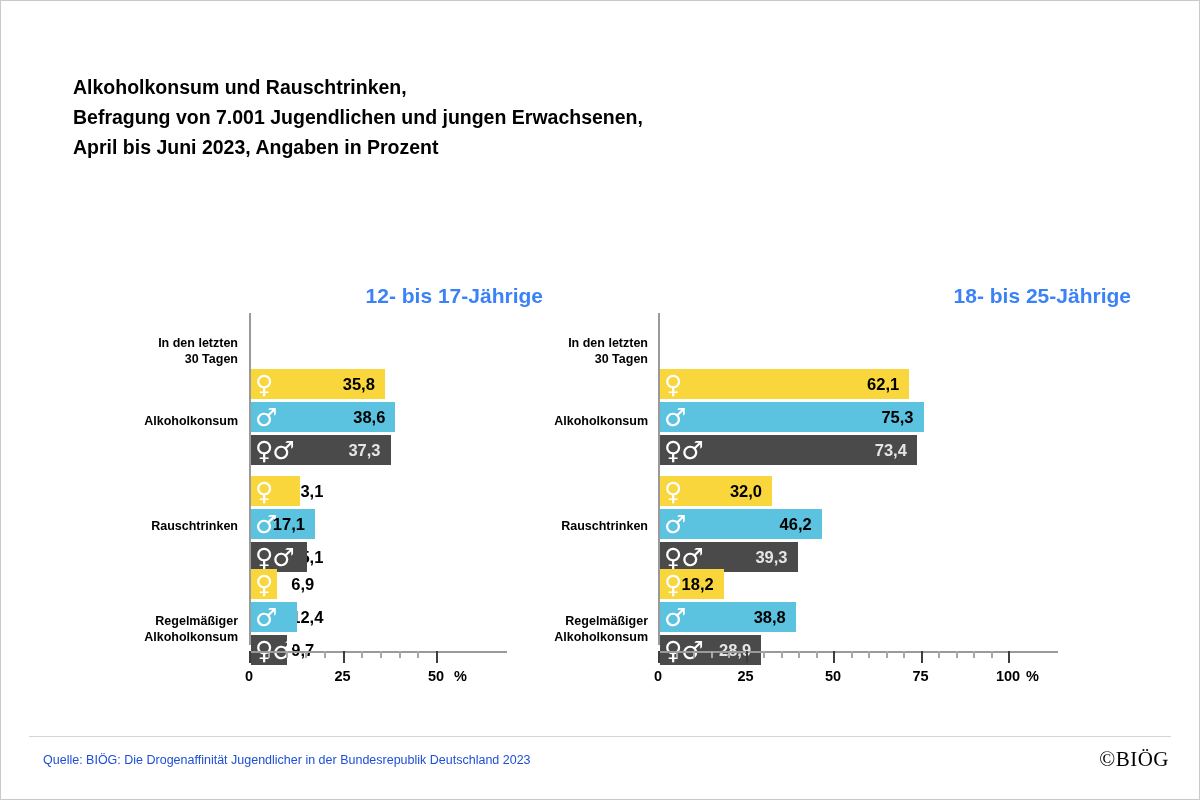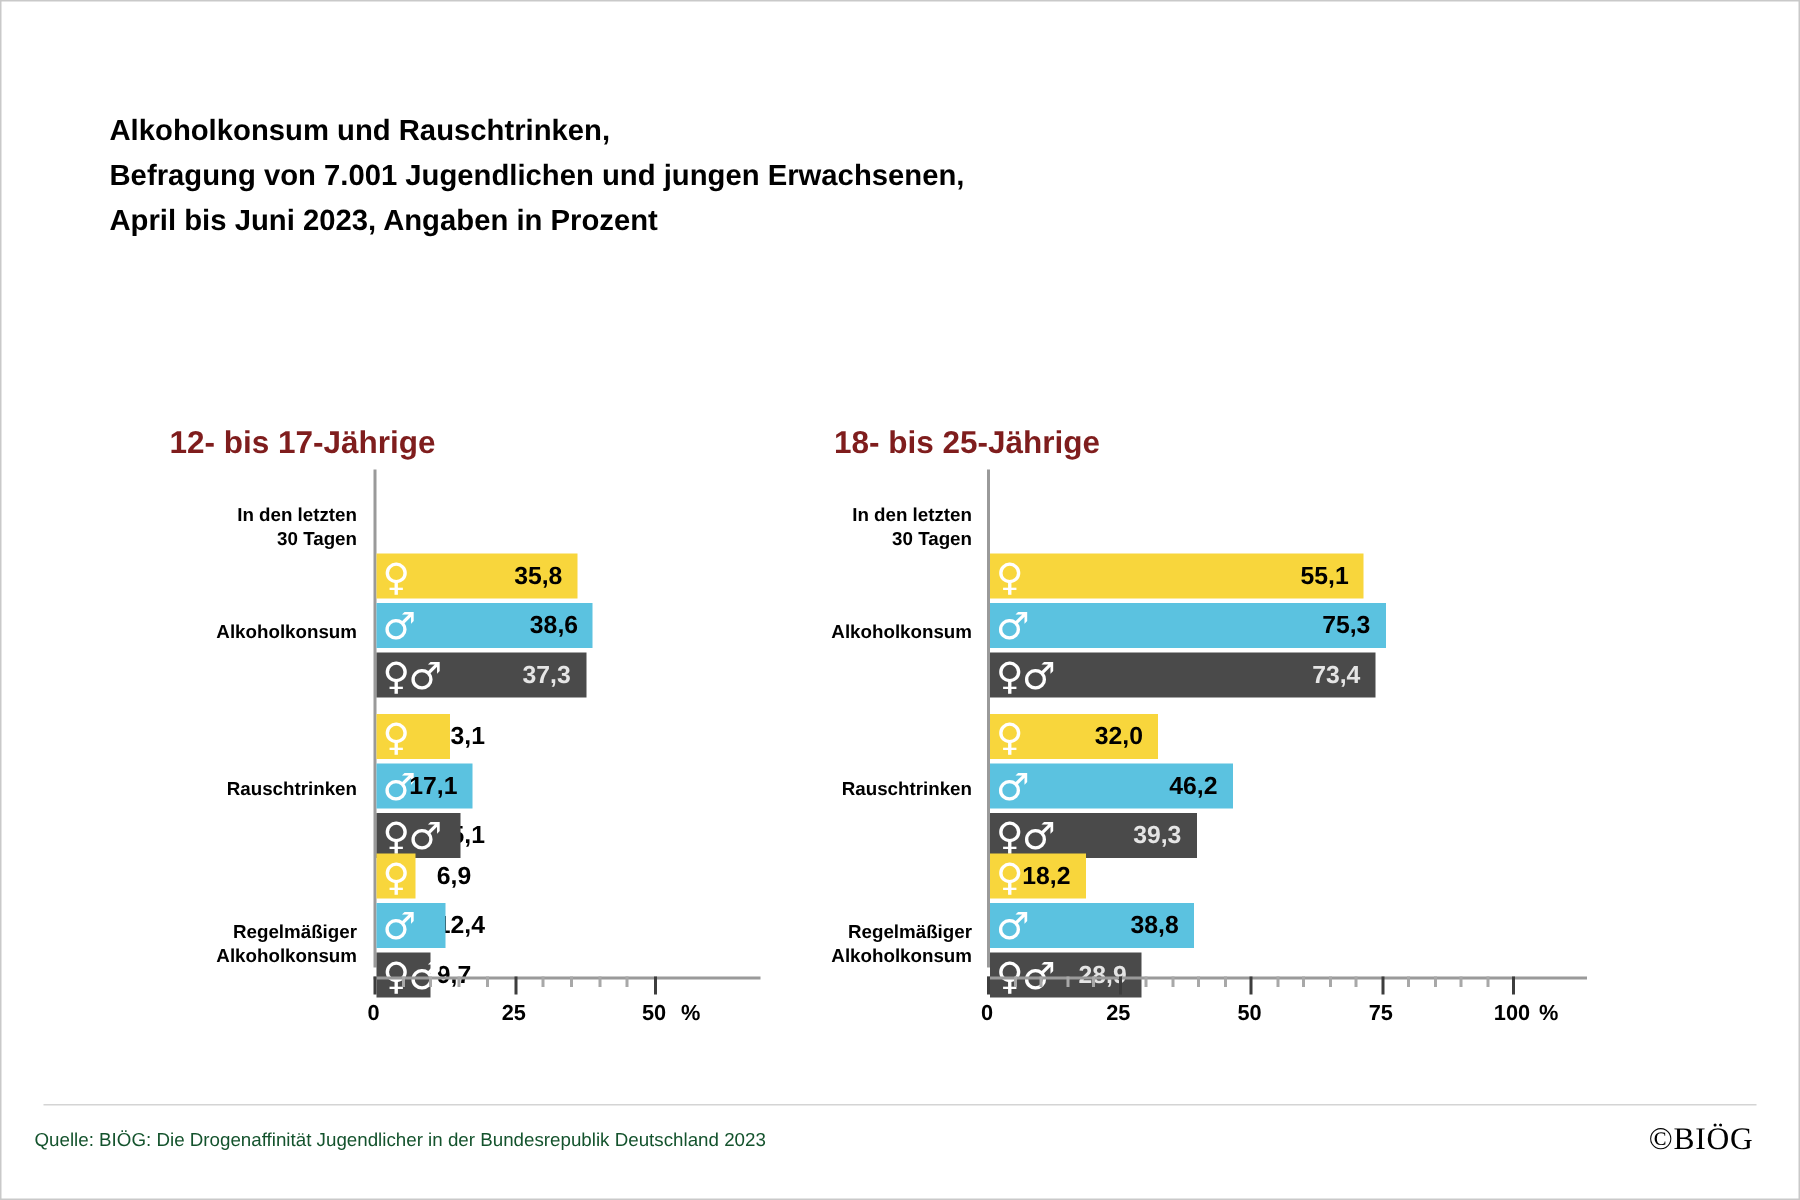--- a/index.html
+++ b/index.html
@@ -50,22 +50,22 @@
   .panel {
     position: absolute;
     top: 278px;
   }
   #panel-left  { left: 72px;  width: 470px; }
   #panel-right { left: 545px; width: 585px; }
 
   .panel-title {
     font-size: 21px;
     font-weight: bold;
-    color: #7f1d1d;
-    text-align: left;
+    color: #3b82f6;
+    text-align: right;
     margin: 0 0 0 0;
     height: 34px;
     line-height: 34px;
   }
   #panel-left  .panel-title { padding-left: 40px; }
   #panel-right .panel-title { padding-left: 10px; }
 
   
   .plot {
     position: relative;
@@ -195,24 +195,24 @@
   #footer-rule {
     position: absolute;
     left: 28px;
     right: 28px;
     top: 735px;
     height: 1px;
     background: #d4d4d4;
   }
   #source {
     position: absolute;
-    left: 22px;
+    left: 42px;
     top: 752px;
     font-size: 12.5px;
-    color: #14532d;
+    color: #1d4ed8;
   }
   #logo {
     position: absolute;
     right: 30px;
     top: 746px;
     font-family: "Liberation Serif", serif;
     font-size: 21px;
     color: #000000;
     letter-spacing: 0.5px;
   }
@@ -325,21 +325,21 @@
 30 Tagen</div>
         <div class="grouplabel" style="top:100px">Alkoholkonsum</div>
         <div class="grouplabel" style="top:205px">Rauschtrinken</div>
         <div class="grouplabel" style="top:300px">Regelmäßiger
 Alkoholkonsum</div>
       </div>
       <div class="bars-layer" id="bars-right">
           <div class="bar-row" style="top: 56px;">
             <div class="bar c-female" style="width: 249.2px;">
               <span class="sym">♀</span>
-              <span class="val inside on-light">55,1</span>
+              <span class="val inside on-light">62,1</span>
             </div>
           </div>
           <div class="bar-row" style="top: 89px;">
             <div class="bar c-male" style="width: 263.55px;">
               <span class="sym">♂</span>
               <span class="val inside on-light">75,3</span>
             </div>
           </div>
           <div class="bar-row" style="top: 122px;">
             <div class="bar c-total" style="width: 256.9px;">

